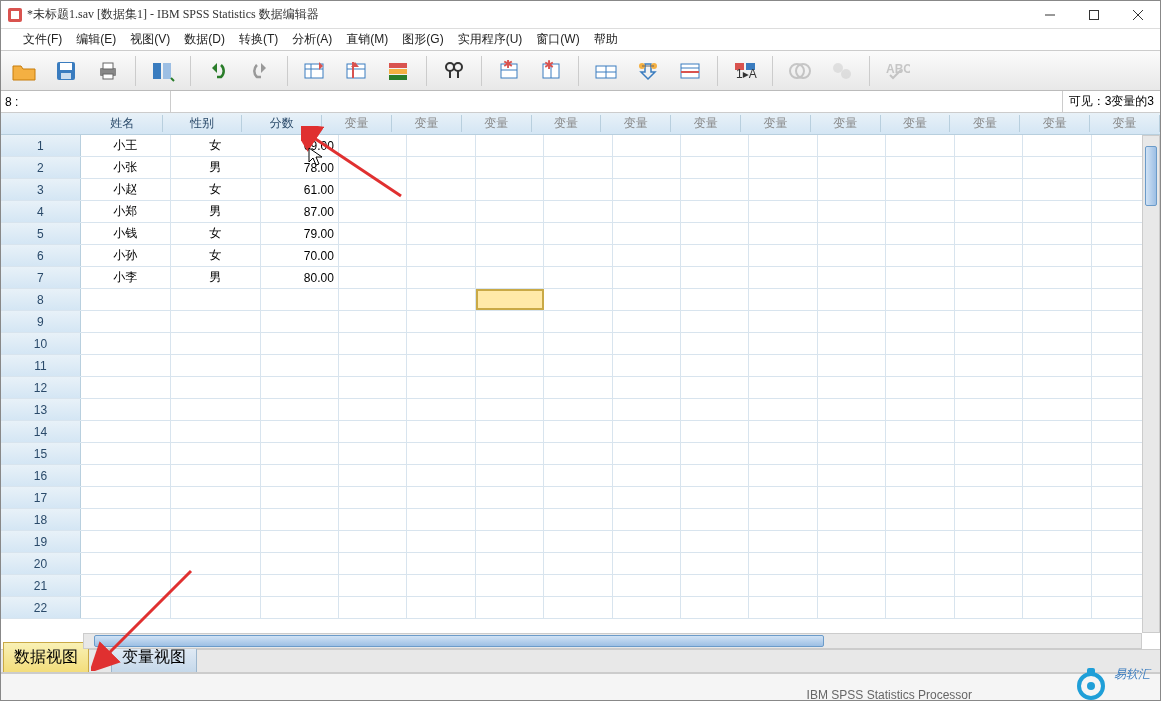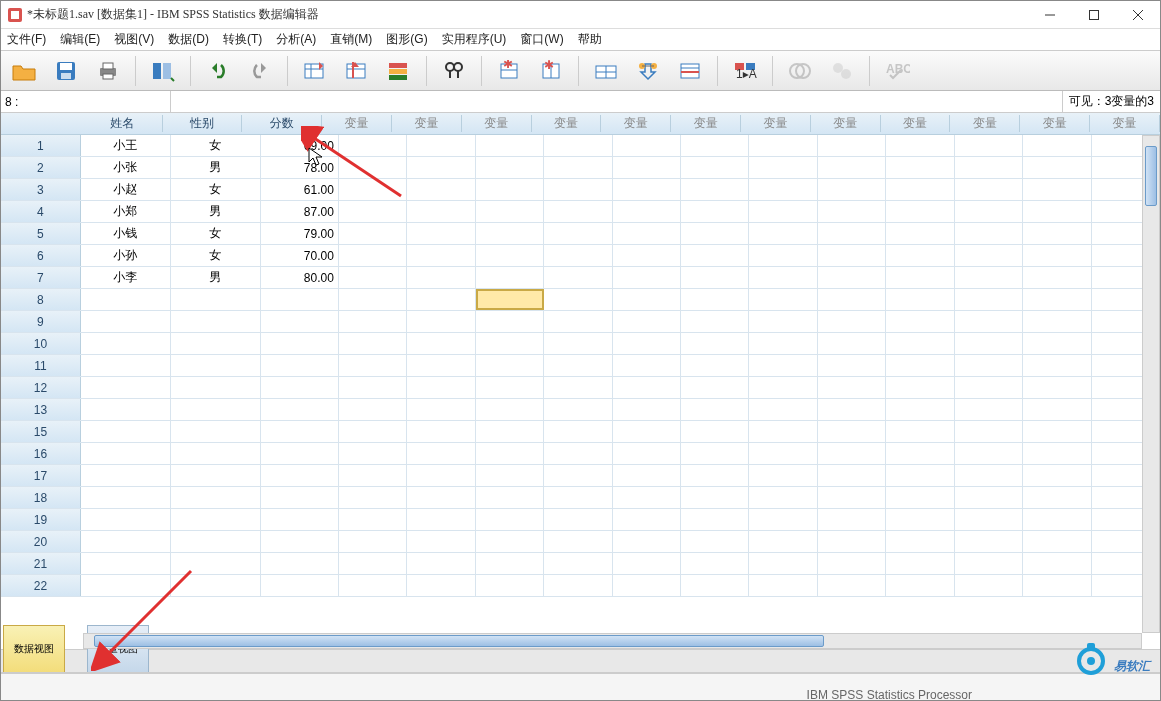--- a/index.html
+++ b/index.html
@@ -4,21 +4,21 @@
 <style>
 * { margin: 0; padding: 0; box-sizing: border-box; font-family: "Microsoft YaHei", Arial, sans-serif; font-size: 12px; }
 body { background: #fff; width: 1161px; height: 701px; position: relative; overflow: hidden; border: 1px solid #888; }
 
 .titlebar { height: 28px; background: #fff; display: flex; align-items: center; padding-left: 6px; border-bottom: 1px solid #ddd; }
 .titlebar .icon-box { width: 16px; height: 16px; margin-right: 4px; display:flex;align-items:center;justify-content:center; }
 .titlebar .title-text { flex: 1; color: #333; font-family: Liberation Serif, serif; }
 .win-controls { display: flex; }
 .win-controls .wc { width: 44px; height: 26px; display: flex; align-items: center; justify-content: center; cursor: pointer; }
 
-.menubar { height: 22px; background: #fff; display: flex; align-items: center; padding-left: 0; gap: 2px; border-bottom: 1px solid #ccc;}
+.menubar { height: 22px; background: #fff; display: flex; align-items: center; padding-left: 16px; gap: 2px; border-bottom: 1px solid #ccc;}
 .menubar .menu-item { padding: 2px 6px; cursor: pointer; color: #222; }
 
 .toolbar { height: 40px; background: linear-gradient(#fbfbfb,#e8e8e8); display: flex; align-items: center; padding: 0 6px; gap: 8px; border-bottom:1px solid #bbb;}
 .toolbar .tb-btn { width: 34px; height: 34px; display:flex; align-items:center; justify-content:center; border:1px solid transparent; border-radius:3px; cursor:pointer;}
 .toolbar .sep { width:1px; height:30px; background:#ccc; margin:0 2px;}
 
 .address-row { height: 22px; background: #f5f5f5; display: flex; align-items:center; border-bottom:1px solid #ccc;}
 .address-row .addr-label { width: 170px; padding-left:4px; border-right:1px solid #ccc; height:100%; display:flex;align-items:center; background:#fff;}
 .address-row .addr-val { flex:1; padding-left:4px; background:#fff; height:100%; border-right:1px solid #ccc;}
 .address-row .vis-info { padding:0 6px; height:100%; display:flex;align-items:center; background:#fff;}
@@ -38,28 +38,28 @@
 .data-row .cell.num { width:80px; justify-content:flex-end;}
 .data-row .cell.empty { width:70px;}
 .data-row .cell.selected { background:#ffe9a8; outline:2px solid #c9a946; outline-offset:-2px;}
 
 .hscroll-track { position:absolute; bottom:0; left:82px; right:18px; height:16px; background:#e8e8e8; border:1px solid #ccc;}
 .hscroll-thumb { position:absolute; left:10px; top:1px; height:12px; width:730px; background:linear-gradient(#d0e2f5,#9dbfe4); border:1px solid #6b9bc9; border-radius:2px;}
 .vscroll-track { position:absolute; right:0; top:22px; bottom:16px; width:18px; background:#e8e8e8; border:1px solid #ccc;}
 .vscroll-thumb { position:absolute; top:10px; left:2px; width:12px; height:60px; background:linear-gradient(90deg,#d0e2f5,#9dbfe4); border:1px solid #6b9bc9; border-radius:2px;}
 
 .view-tabs { height:24px; background:#e8e8e8; display:flex; align-items:flex-end; padding-left:2px; gap:2px; border-top:1px solid #ccc; border-bottom:1px solid #ccc;}
-.view-tabs .vt { padding:16px 10px; background:linear-gradient(#f9f1b5,#f3dd7b); border:1px solid #c9a946; border-bottom:none; cursor:pointer; font-size:10px;}
+.view-tabs .vt { padding:4px 10px; background:linear-gradient(#f9f1b5,#f3dd7b); border:1px solid #c9a946; border-bottom:none; cursor:pointer; font-size:16px;}
 .view-tabs .vt.inactive { background:linear-gradient(#e6eef7,#c5d8ea); border-color:#9cb6cd;margin-left:20px;}
 
 .statusbar { height:42px; background:#f5f5f5; display:flex; align-items:center; justify-content:flex-end; padding:0 8px; border-top:1px solid #ccc;}
 .statusbar .st-text { color:#666; margin-right:180px;}
 
 .arrow1 { position:absolute; pointer-events:none; }
-.watermark { position:absolute; right:10px; bottom:25px; display:flex; align-items:flex-end; gap:6px; font-size:22px; font-weight:bold; color:#3a7cbf; font-style:italic;}
+.watermark { position:absolute; right:10px; bottom:0; display:flex; align-items:flex-start; gap:6px; font-size:22px; font-weight:normal; color:#3a7cbf; font-style:italic;}
 .cursor-img { position:absolute; left:307px; top:146px; pointer-events:none;}
 </style>
 </head>
 <body>
 
 <div class="titlebar">
   <span class="icon-box">
     <svg width="16" height="16">
         <rect x="1" y="1" width="14" height="14" rx="2" fill="#d9534f"></rect>
         <rect x="4" y="4" width="8" height="8" fill="#fff"></rect>
@@ -497,20 +497,38 @@
           <div class="cell empty"></div>
           <div class="cell empty"></div>
           <div class="cell empty"></div>
           <div class="cell empty"></div>
           <div class="cell empty"></div>
           <div class="cell empty"></div>
           <div class="cell empty"></div>
           <div class="cell empty"></div>
         </div>
         <div class="data-row">
+          <div class="rn">14</div>
+          <div class="cell named"></div>
+          <div class="cell named"></div>
+          <div class="cell num"></div>
+          <div class="cell empty"></div>
+          <div class="cell empty"></div>
+          <div class="cell empty"></div>
+          <div class="cell empty"></div>
+          <div class="cell empty"></div>
+          <div class="cell empty"></div>
+          <div class="cell empty"></div>
+          <div class="cell empty"></div>
+          <div class="cell empty"></div>
+          <div class="cell empty"></div>
+          <div class="cell empty"></div>
+          <div class="cell empty"></div>
+        </div>
+        <div class="data-row">
           <div class="rn">15</div>
           <div class="cell named"></div>
           <div class="cell named"></div>
           <div class="cell num"></div>
           <div class="cell empty"></div>
           <div class="cell empty"></div>
           <div class="cell empty"></div>
           <div class="cell empty"></div>
           <div class="cell empty"></div>
           <div class="cell empty"></div>

